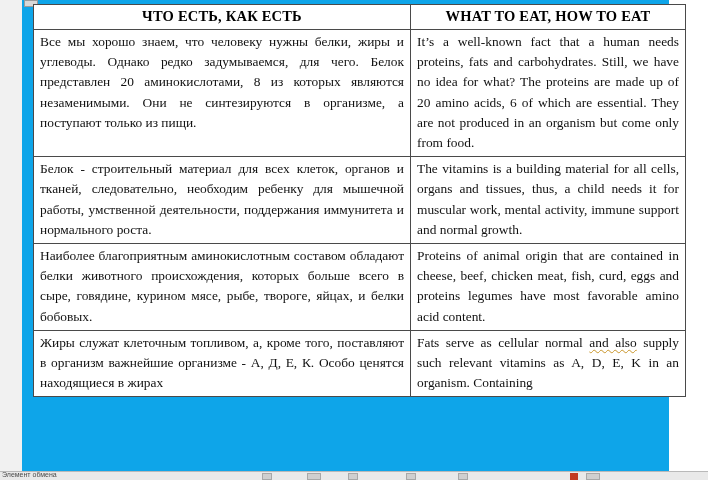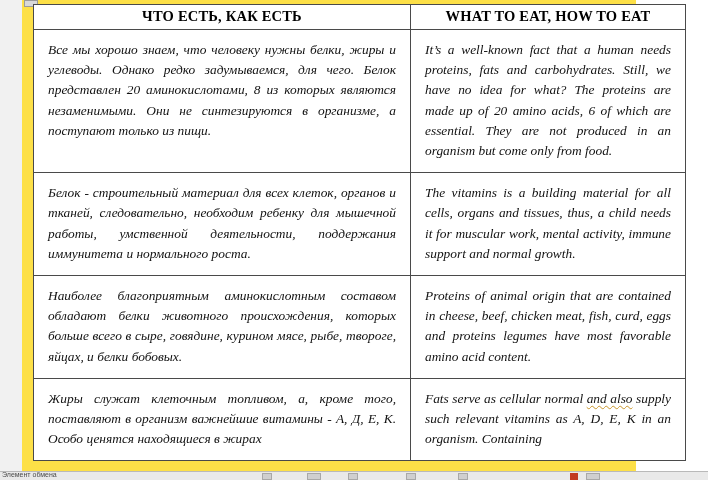--- a/index.html
+++ b/index.html
@@ -15,21 +15,22 @@
     position: relative;
   }
 
   
   #doc-page {
     position: absolute;
     left: 0;
     top: 0;
     width: 636px;
     height: 472px;
-    background: #fde047;
+    background: #0ea5e9;
+    padding-left: 33px;
   }
 
   
   #ruler-nub {
     position: absolute;
     left: 24px;
     top: 0px;
     width: 14px;
     height: 7px;
     background: #d8d8d8;
@@ -77,24 +78,23 @@
 
   td.cell {
     text-align: justify;
     text-justify: inter-word;
     font-size: 13.4px;
     line-height: 20.2px;
     color: #111111;
     hyphens: none;
   }
   td.cell p {
-    margin: 8px;
+    margin: 0;
     text-align: justify;
     text-align-last: left;
-    font-style: italic;
   }
 
   
   .squiggle {
     text-decoration: underline;
     text-decoration-style: wavy;
     text-decoration-color: #c8952a;
     text-decoration-thickness: 1px;
     text-underline-offset: 2px;
   }
@@ -198,21 +198,21 @@
         <td class="cell">
           <p>Наиболее благоприятным аминокислотным составом обладают белки животного происхождения, которых больше всего в сыре, говядине, курином мясе, рыбе, твороге, яйцах, и белки бобовых.</p>
         </td>
         <td class="cell">
           <p><span>Proteins of animal origin that are contained in cheese, beef, chicken meat, fish, curd, eggs and proteins legumes have most favorable amino acid content.</span></p>
         </td>
       </tr>
 
       <tr class="clipped">
         <td class="cell">
-          <p>Жиры служат клеточным топливом, а, кроме того, поставляют в организм важнейшие витамины - А, Д, Е, К. Особо ценятся находящиеся в жирах</p>
+          <p>Жиры служат клеточным топливом, а, кроме того, поставляют в организм важнейшие организме - А, Д, Е, К. Особо ценятся находящиеся в жирах</p>
         </td>
         <td class="cell">
           <p><span>Fats serve as cellular normal </span><span class="squiggle">and also</span><span> supply such relevant vitamins as A, D, E, K in an organism. Containing</span></p>
         </td>
       </tr>
 
     </tbody>
   </table>
 
   <div id="vscroll"></div>

